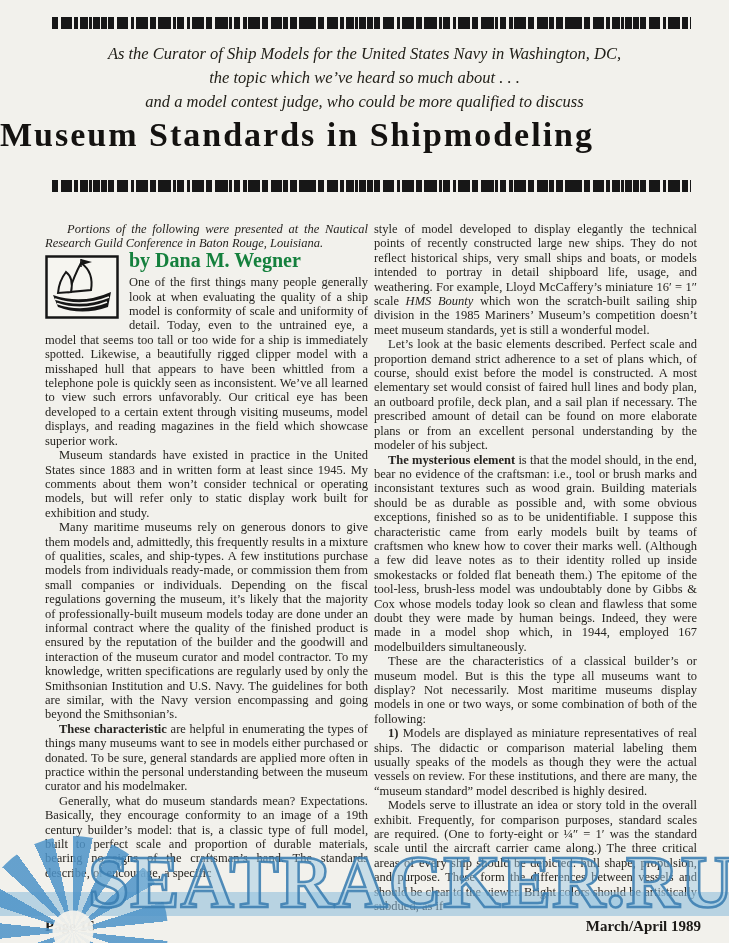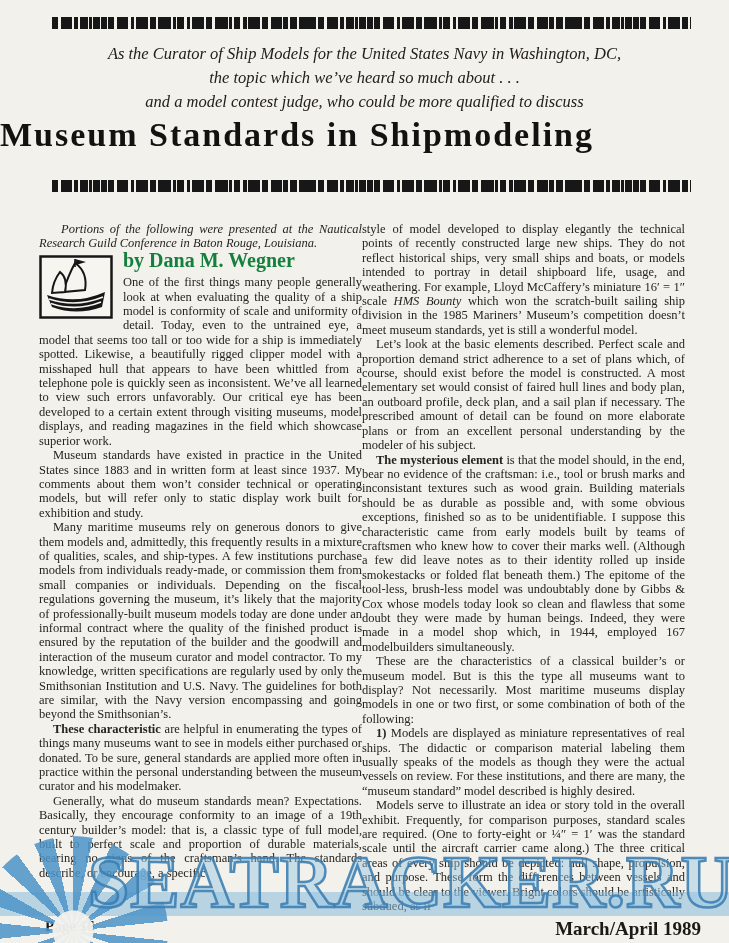--- a/index.html
+++ b/index.html
@@ -18,37 +18,37 @@
   .bar-bottom{top:180px;}
   .intro{
     position:absolute; top:42px; left:40px; right:40px;
     text-align:center; font-style:italic; font-size:16.5px; line-height:24px; color:#222019;
   }
   .title{
     position:absolute; top:116px; left:0; width:100%; margin:0;
     text-align:left; font-size:34px; font-weight:bold; letter-spacing:2px; color:#141210;
   }
   .columns{
-    position:absolute; top:222px; left:39px; width:656px; height:700px;
-    display:flex; gap:0; overflow:hidden; z-index:1;
+    position:absolute; top:222px; left:45px; width:656px; height:700px;
+    display:flex; gap:6px; overflow:hidden; z-index:1;
   }
   .col{width:323px; font-size:12.5px; line-height:14.4px; text-align:justify;}
   .col p{margin:0; text-align:justify;}
   .body-para.indent{text-indent:14px;}
   .note{font-style:italic; text-indent:22px; margin:0 0 13px 0;}
   .byline-block{overflow:visible;}
   .ship-logo{float:left; width:74px; height:64px; margin:2px 10px 4px 0;}
   .ship-logo svg{display:block;}
   .byline{font-size:20px; font-weight:bold; margin:2px 0 8px 0; color:#15803d;}
   #left-slot{clear:none;}
   .footer-left{
     position:absolute; left:45px; top:918px; font-weight:bold; font-size:15px; color:#1c1a17; z-index:2;
   }
   .footer-right{
-    position:absolute; right:28px; top:918px; font-weight:bold; font-size:19px; color:#1c1a17; z-index:2;
+    position:absolute; right:28px; top:918px; font-weight:bold; font-size:15px; color:#1c1a17; z-index:2;
   }
   
   .wm-band{
     position:absolute; left:0; top:892px; width:729px; height:24px;
     background:rgba(137,186,219,0.55); z-index:5;
   }
   .wm-burst{
     position:absolute; left:-22px; top:836px; width:190px; height:190px; border-radius:50%;
     background:
       radial-gradient(circle, rgba(242,241,236,0.95) 0 20px, rgba(0,0,0,0) 21px),
@@ -95,32 +95,32 @@
             <path d="M36 4 L47 7 L37 10 Z" fill="#161616"></path>
             <path d="M36 4 L36 12" stroke="#161616" stroke-width="1.6"></path>
           </svg>
         </span>
         <h2 class="byline">by Dana M. Wegner</h2>
         <div id="lead-slot">
             <p class="body-para"><span>One of the first things many people generally look at when evaluating the quality of a ship model is conformity of scale and uniformity of detail. Today, even to the untrained eye, a model that seems too tall or too wide for a ship is immediately spotted. Likewise, a beautifully rigged clipper model with a misshaped hull that appears to have been whittled from a telephone pole is quickly seen as inconsistent. We’ve all learned to view such errors unfavorably. Our critical eye has been developed to a certain extent through visiting museums, model displays, and reading magazines in the field which showcase superior work.</span></p>
           </div>
       </div>
       <div id="left-slot">
-          <p class="body-para indent"><span>Museum standards have existed in practice in the United States since 1883 and in written form at least since 1937. My comments about them won’t consider technical or operating models, but will refer only to static display work built for exhibition and study.</span></p>
+          <p class="body-para indent"><span>Museum standards have existed in practice in the United States since 1883 and in written form at least since 1945. My comments about them won’t consider technical or operating models, but will refer only to static display work built for exhibition and study.</span></p>
           <p class="body-para indent"><span>Many maritime museums rely on generous donors to give them models and, admittedly, this frequently results in a mixture of qualities, scales, and ship-types. A few institutions purchase models from individuals ready-made, or commission them from small companies or individuals. Depending on the fiscal regulations governing the museum, it’s likely that the majority of professionally-built museum models today are done under an informal contract where the quality of the finished product is ensured by the reputation of the builder and the goodwill and interaction of the museum curator and model contractor. To my knowledge, written specifications are regularly used by only the Smithsonian Institution and U.S. Navy. The guidelines for both are similar, with the Navy version encompassing and going beyond the Smithsonian’s.</span></p>
           <p class="body-para indent"><b>These characteristic</b><span> are helpful in enumerating the types of things many museums want to see in models either purchased or donated. To be sure, general standards are applied more often in practice within the personal understanding between the museum curator and his modelmaker.</span></p>
           <p class="body-para indent"><span>Generally, what do museum standards mean? Expectations. Basically, they encourage conformity to an image of a 19th century builder’s model: that is, a classic type of full model, built to perfect scale and proportion of durable materials, bearing no signs of the craftsman’s hand. The standards describe, or encourage, a specific</span></p>
         </div>
     </div>
     <div class="col">
       <div id="right-slot">
           <p class="body-para"><span>style of model developed to display elegantly the technical points of recently constructed large new ships. They do not reflect historical ships, very small ships and boats, or models intended to portray in detail shipboard life, usage, and weathering. For example, Lloyd McCaffery’s miniature 16′ = 1″ scale </span><i>HMS Bounty</i><span> which won the scratch-built sailing ship division in the 1985 Mariners’ Museum’s competition doesn’t meet museum standards, yet is still a wonderful model.</span></p>
           <p class="body-para indent"><span>Let’s look at the basic elements described. Perfect scale and proportion demand strict adherence to a set of plans which, of course, should exist before the model is constructed. A most elementary set would consist of faired hull lines and body plan, an outboard profile, deck plan, and a sail plan if necessary. The prescribed amount of detail can be found on more elaborate plans or from an excellent personal understanding by the modeler of his subject.</span></p>
           <p class="body-para indent"><b>The mysterious element</b><span> is that the model should, in the end, bear no evidence of the craftsman: i.e., tool or brush marks and inconsistant textures such as wood grain. Building materials should be as durable as possible and, with some obvious exceptions, finished so as to be unidentifiable. I suppose this characteristic came from early models built by teams of craftsmen who knew how to cover their marks well. (Although a few did leave notes as to their identity rolled up inside smokestacks or folded flat beneath them.) The epitome of the tool-less, brush-less model was undoubtably done by Gibbs &amp; Cox whose models today look so clean and flawless that some doubt they were made by human beings. Indeed, they were made in a model shop which, in 1944, employed 167 modelbuilders simultaneously.</span></p>
-          <p class="body-para indent"><span>These are the characteristics of a classical builder’s or museum model. But is this the type all museums want to display? Not necessarily. Most maritime museums display models in one or two first, or some combination of both of the following:</span></p>
+          <p class="body-para indent"><span>These are the characteristics of a classical builder’s or museum model. But is this the type all museums want to display? Not necessarily. Most maritime museums display models in one or two ways, or some combination of both of the following:</span></p>
           <p class="body-para indent"><b>1)</b><span> Models are displayed as miniature representatives of real ships. The didactic or comparison material labeling them usually speaks of the models as though they were the actual vessels on review. For these institutions, and there are many, the “museum standard” model described is highly desired.</span></p>
           <p class="body-para indent"><span>Models serve to illustrate an idea or story told in the overall exhibit. Frequently, for comparison purposes, standard scales are required. (One to forty-eight or ¼″ = 1′ was the standard scale until the aircraft carrier came along.) The three critical areas of every ship should be depicted: hull shape, propulsion, and purpose. These form the differences between vessels and should be clear to the viewer. Bright colors should be artistically subdued, as if</span></p>
         </div>
     </div>
   </div>
 
   <div class="footer-left">Page 16</div>
   <div class="footer-right">March/April 1989</div>
 
   <div class="wm-band"></div>

